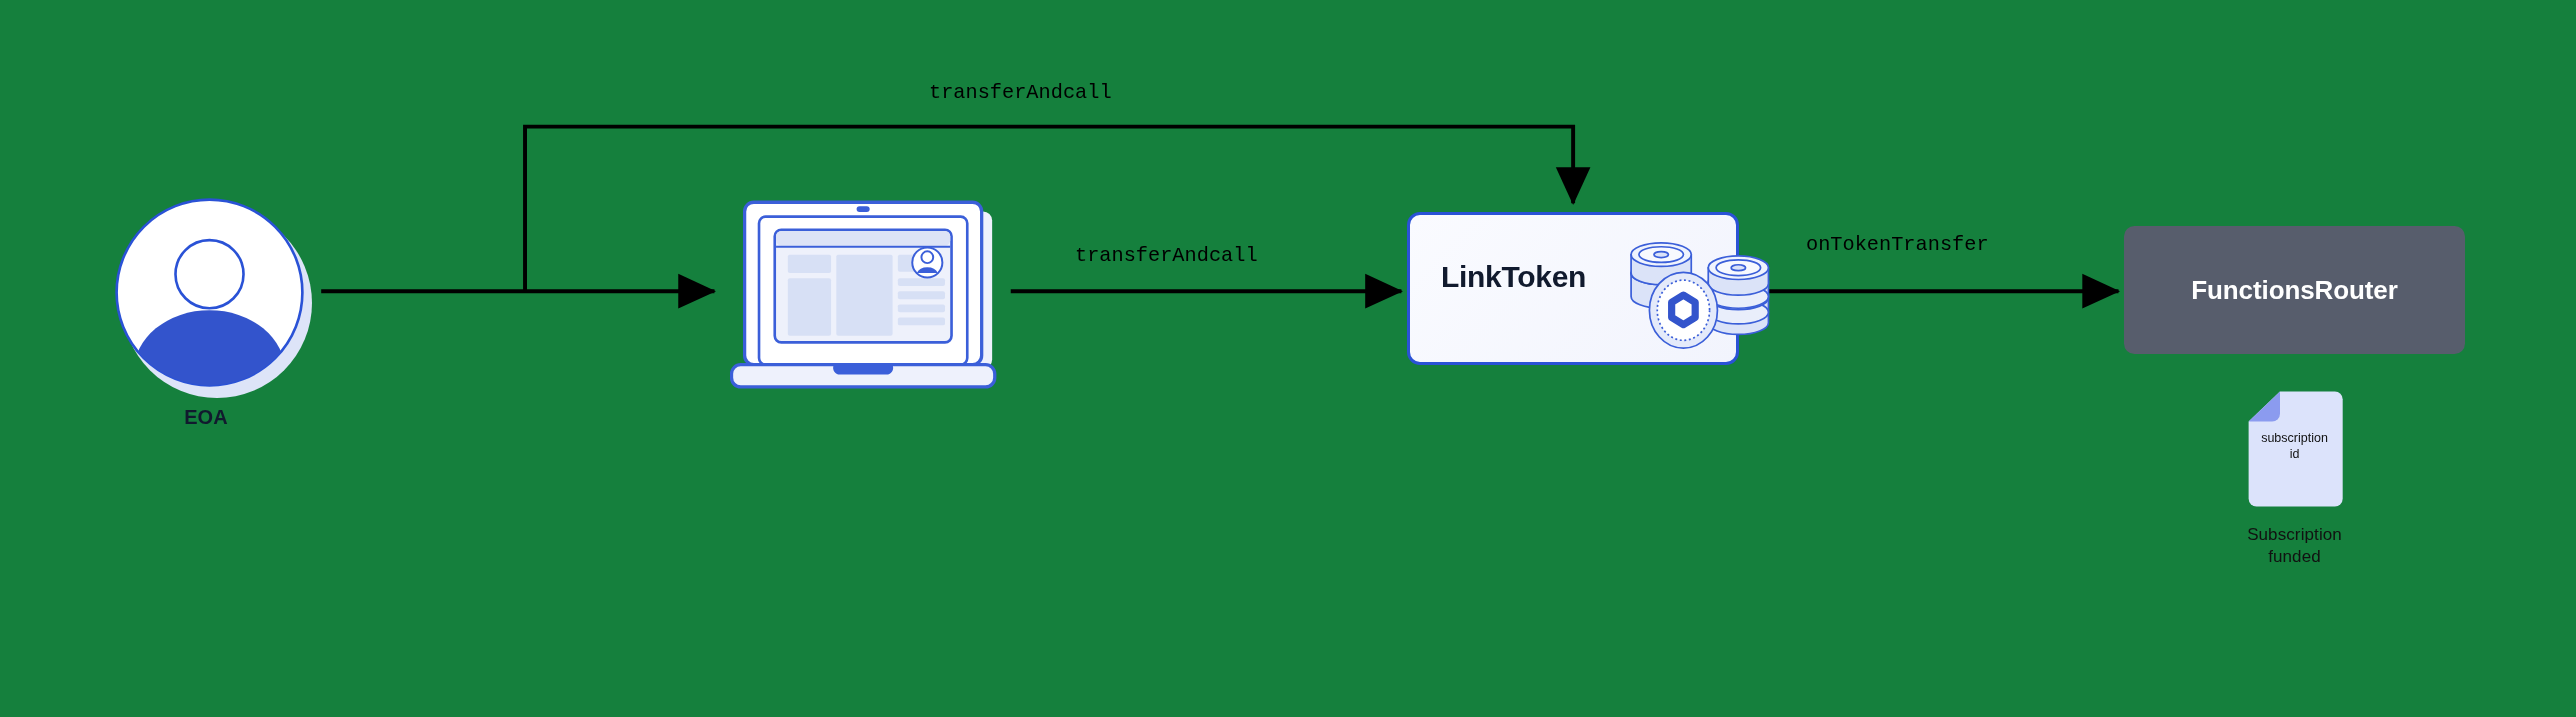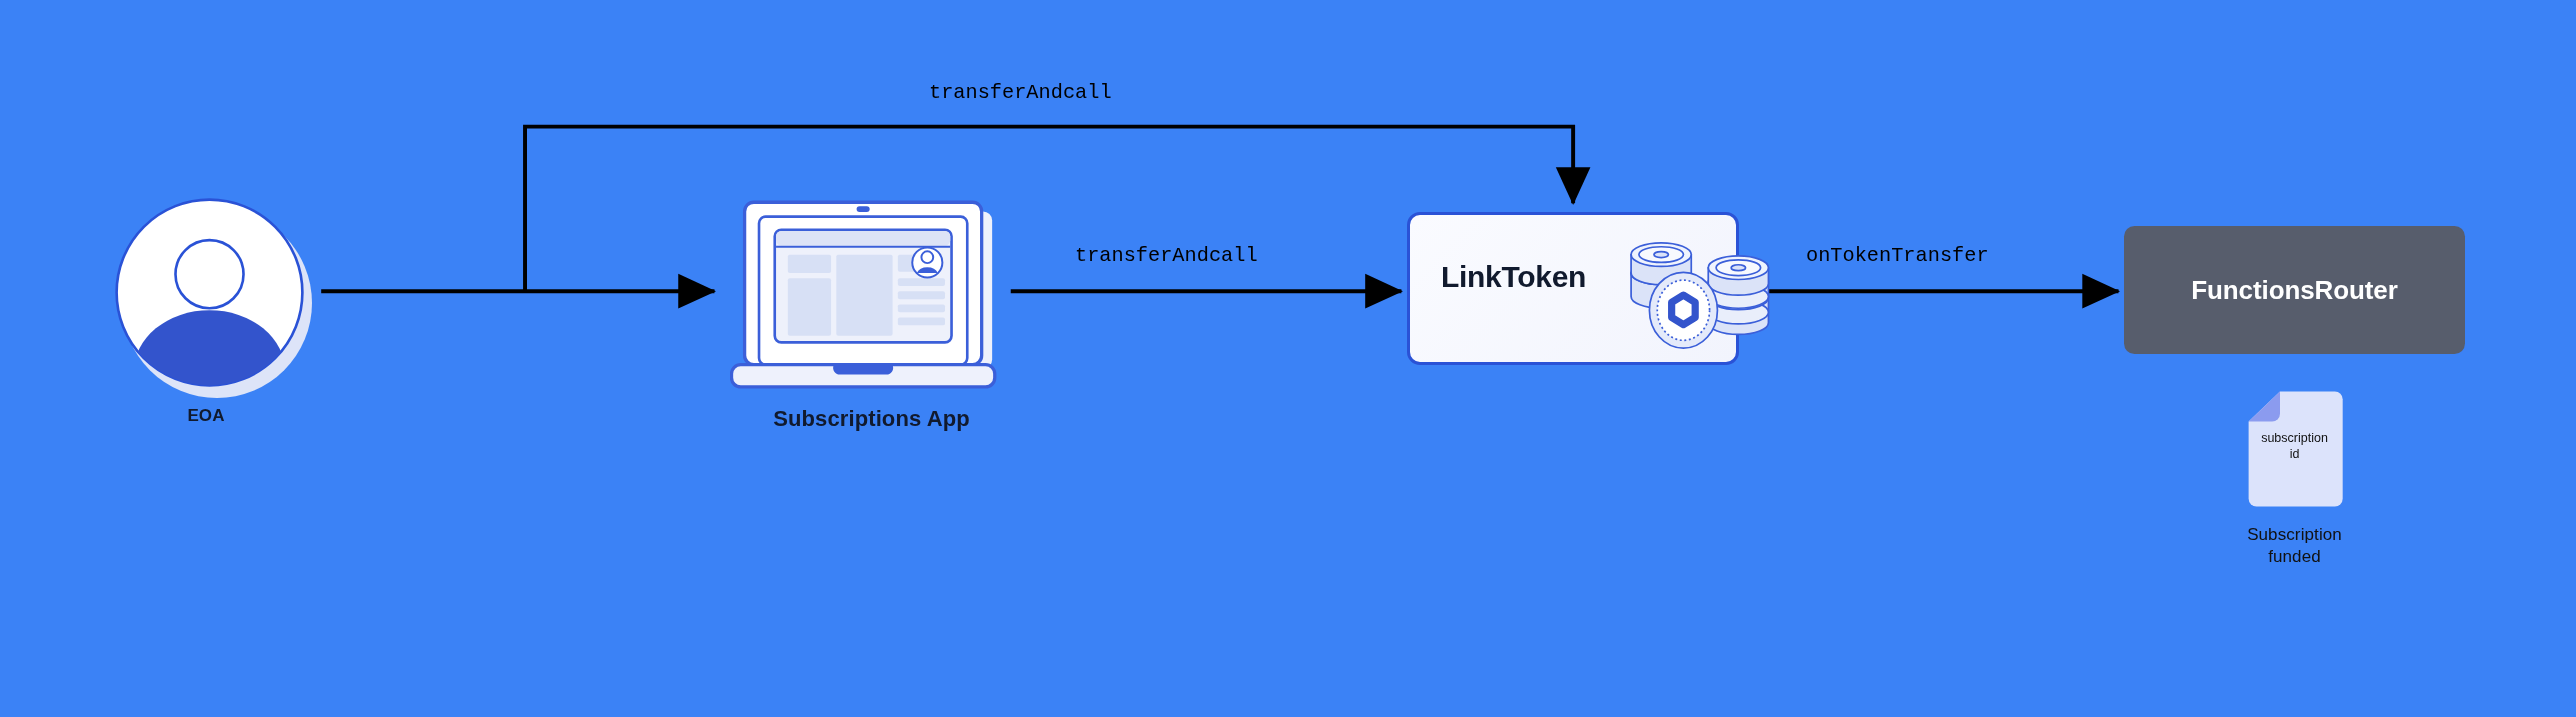--- a/index.html
+++ b/index.html
@@ -8,21 +8,21 @@
     background: #ffffff;
   }
   body {
     font-family: "Liberation Sans", sans-serif;
     -webkit-font-smoothing: antialiased;
   }
   #canvas {
     position: relative;
     width: 2576px;
     height: 718px;
-    background: #3b82f6;
+    background: #15803d;
     overflow: hidden;
   }
   .node {
     position: absolute;
   }
   
   #eoa-node {
     left: 98px;
     top: 190px;
     width: 216px;
@@ -52,21 +52,21 @@
     position: absolute;
     left: 0;
     right: 0;
     text-align: center;
     font-weight: bold;
     color: #111a2e;
     letter-spacing: 0.1px;
   }
   #eoa-label {
     top: 216px;
-    font-size: 17px;
+    font-size: 20px;
   }
   
   #app-node {
     left: 714px;
     top: 190px;
     width: 315px;
     height: 275px;
   }
   .laptop-svg {
     position: absolute;
@@ -176,21 +176,21 @@
   }
   .edge-label {
     position: absolute;
     font-family: "Liberation Mono", monospace;
     font-size: 20.3px;
     color: #000000;
     white-space: nowrap;
   }
   #label-top      { left: 929px; top: 81px; }
   #label-middle   { left: 1075px; top: 244px; }
-  #label-right    { left: 1806px; top: 244px; }
+  #label-right    { left: 1806px; top: 233px; }
 </style>
 </head>
 <body>
 
 <div id="canvas">
 
   <svg id="edges" viewBox="0 0 3930 1095" width="2576" height="718" xmlns="http://www.w3.org/2000/svg">
     <defs>
       <marker id="arrowR" markerWidth="10" markerHeight="10" refX="9.2" refY="5" orient="auto" markerUnits="strokeWidth">
         <path d="M0,0.6 L9.6,5 L0,9.4 z" fill="#000000"></path>
@@ -266,21 +266,20 @@
       <rect x="256" y="164" width="72" height="12" rx="3" fill="#d7e0f5"></rect>
       <rect x="256" y="184" width="72" height="12" rx="3" fill="#d7e0f5"></rect>
 
       <circle cx="301" cy="100" r="23" fill="#ffffff" stroke="#3b5fd9" stroke-width="3"></circle>
       <circle cx="301" cy="92" r="9" fill="#ffffff" stroke="#3b5fd9" stroke-width="3"></circle>
       <path d="M285,116 a17,13 0 0 1 32,0 z" fill="#3b5fd9"></path>
 
       <rect x="2" y="256" width="402" height="34" rx="14" fill="#eef1fc" stroke="#3b5fd9" stroke-width="5"></rect>
       <path d="M158,257 h90 a10,10 0 0 1 -10,14 h-70 a10,10 0 0 1 -10,-14 z" fill="#3b5fd9"></path>
     </svg>
-    <div class="node-label" id="app-label">Subscriptions App</div>
   </div>
 
   <div class="node" id="linktoken-node">
     <div class="box-blue"></div>
     <div id="linktoken-text">LinkToken</div>
     <svg class="coins-svg" width="164" height="121" viewBox="0 0 250 185" xmlns="http://www.w3.org/2000/svg">
       <g stroke="#3b5fd9" stroke-width="2.6" stroke-linejoin="round">
 
         <path d="M12,58 v36 a46,18 0 0 0 92,0 v-36 z" fill="#dbe3f8"></path>
         <ellipse cx="58" cy="58" rx="46" ry="18" fill="#e9eefb"></ellipse>

